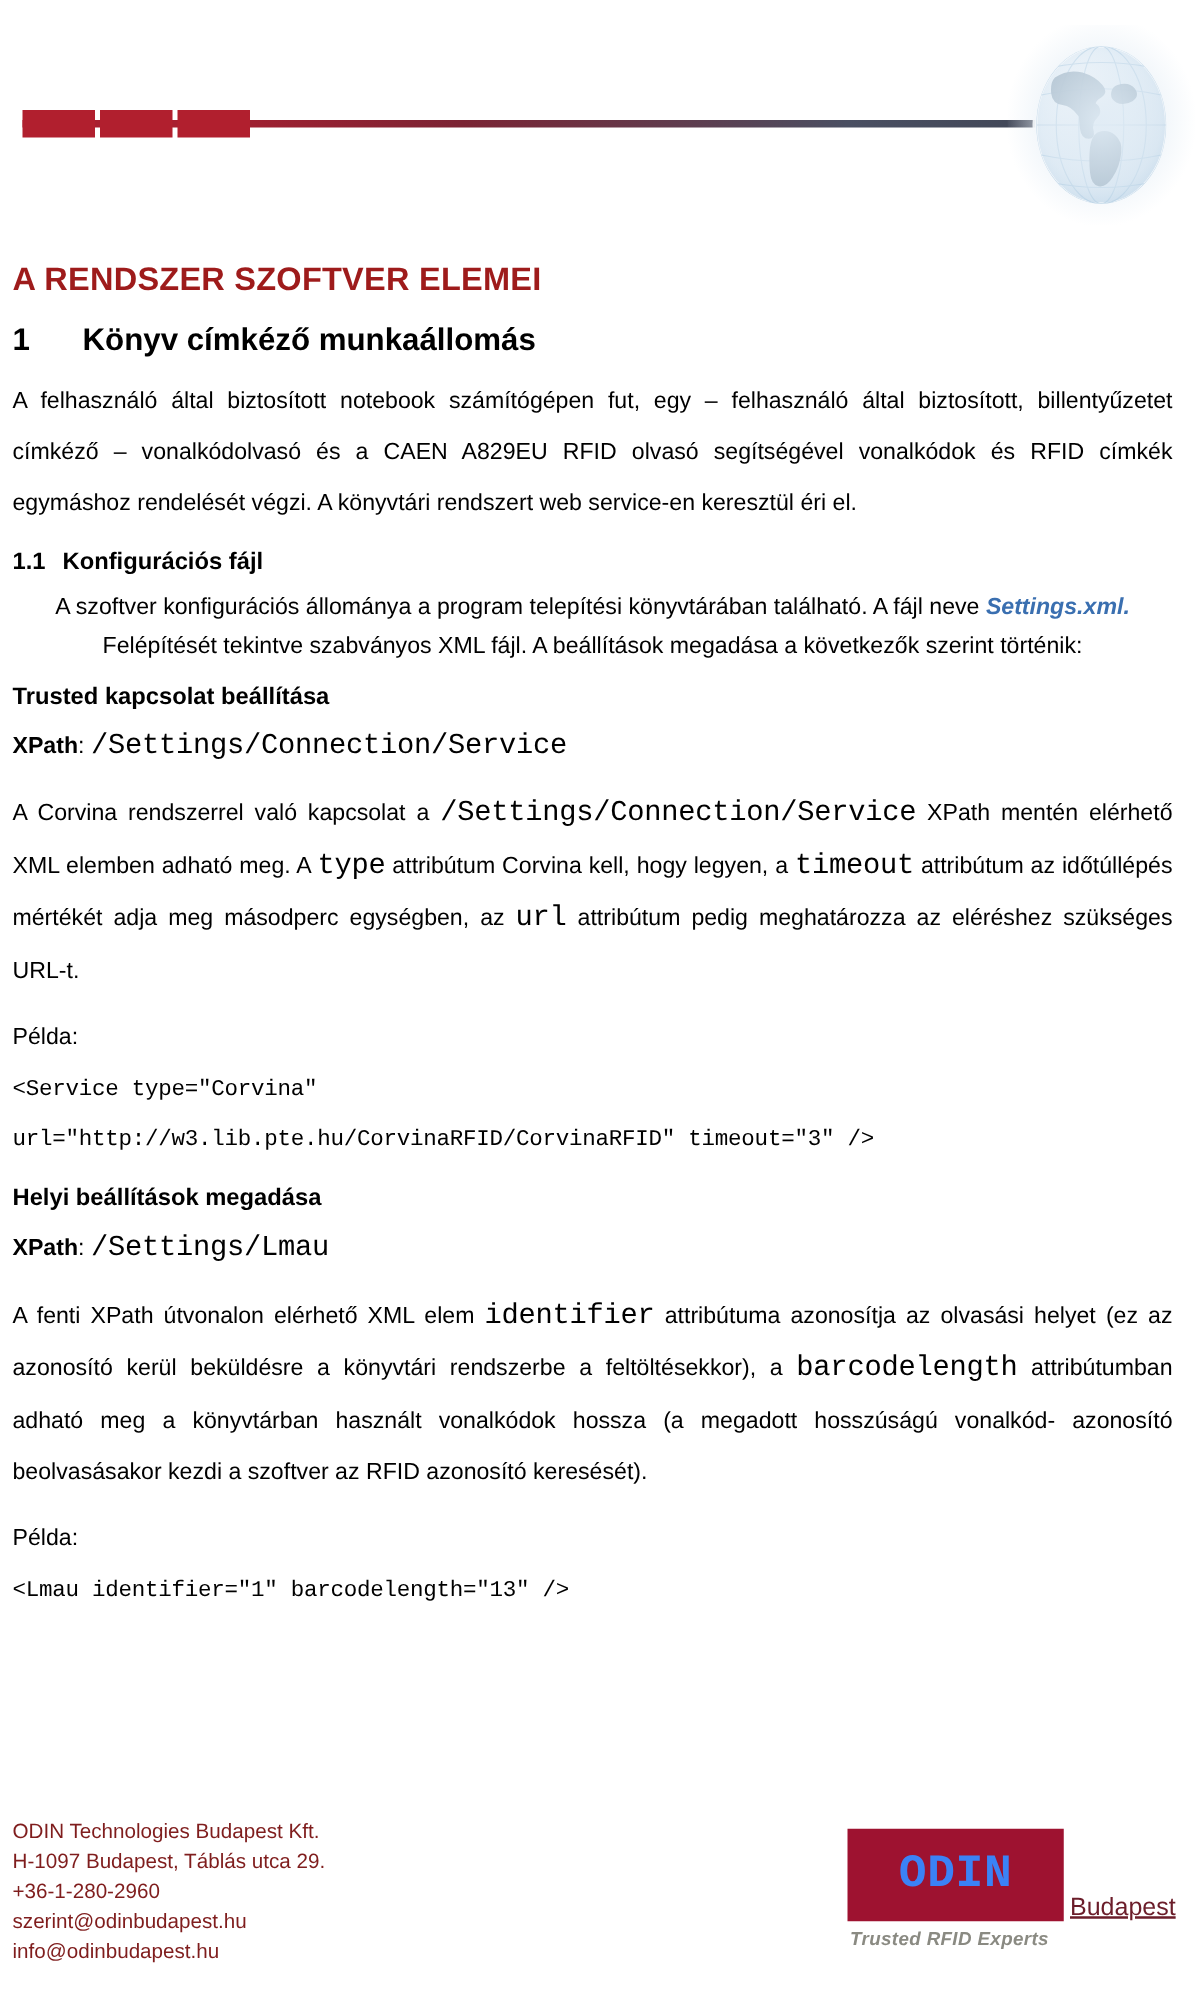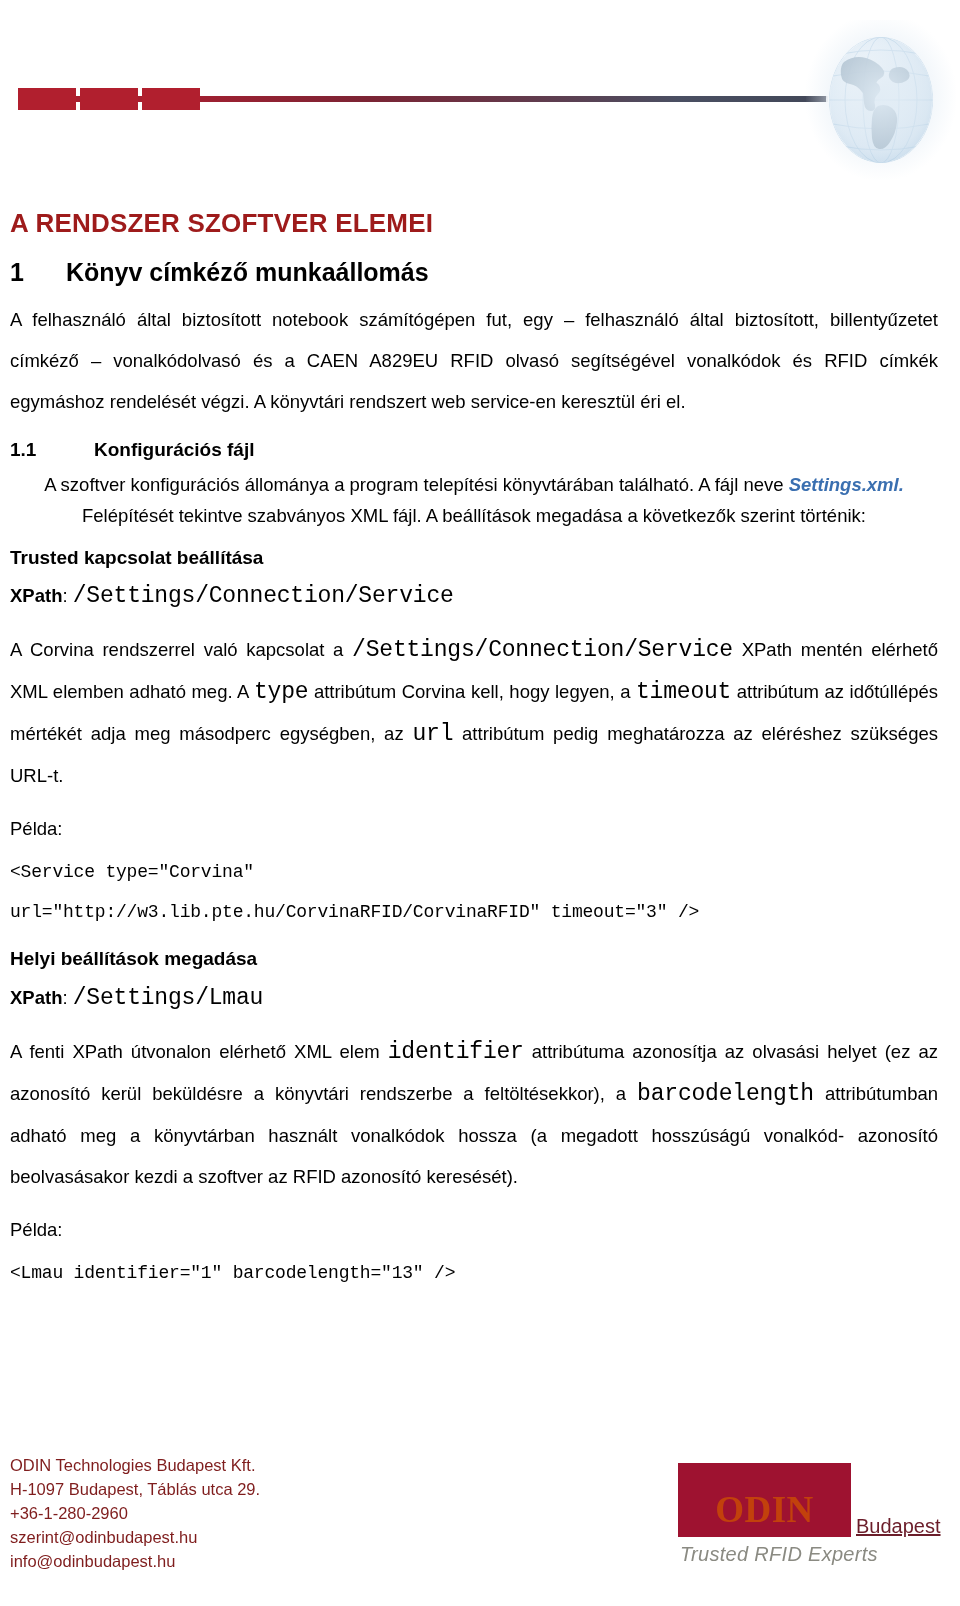--- a/index.html
+++ b/index.html
@@ -82,21 +82,20 @@
   }
   h2.sec .num { width: 56px; flex: none; }
 
   h3.subsec {
     font-size: 19px;
     font-weight: bold;
     color: #000;
     margin: 18px 0 8px 0;
     line-height: 1.1;
     display: flex;
-    gap: 44px;
   }
   h3.subsec .num { width: 40px; flex: none; }
 
   h4.blockhead {
     font-size: 19px;
     font-weight: bold;
     margin: 16px 0 10px 0;
     line-height: 1.2;
   }
 
@@ -174,42 +173,42 @@
     background: #9e1230;
   }
   .logo-odin {
     position: absolute;
     left: 0; top: 0;
     width: 173px;
     height: 74px;
     display: flex;
     align-items: flex-end;
     justify-content: center;
-    color: #c2410c;
-    font-family: Liberation Serif, serif;
+    color: #3b82f6;
+    font-family: Liberation Mono, monospace;
     font-weight: bold;
     font-size: 37px;
     letter-spacing: 0.5px;
-    padding-bottom: 6px;
+    padding-bottom: 16px;
     box-sizing: border-box;
   }
   .logo-budapest {
     position: absolute;
     left: 178px;
     top: 52px;
     font-size: 20px;
     color: #6b1d2a;
     text-decoration: underline;
   }
   .logo-tagline {
     position: absolute;
     left: 2px;
     top: 80px;
-    font-size: 20px;
-    font-weight: normal;
+    font-size: 15px;
+    font-weight: bold;
     font-style: italic;
     color: #8a8a82;
     letter-spacing: 0.3px;
     white-space: nowrap;
   }
 </style>
 </head>
 <body>
 
 <div class="header">

